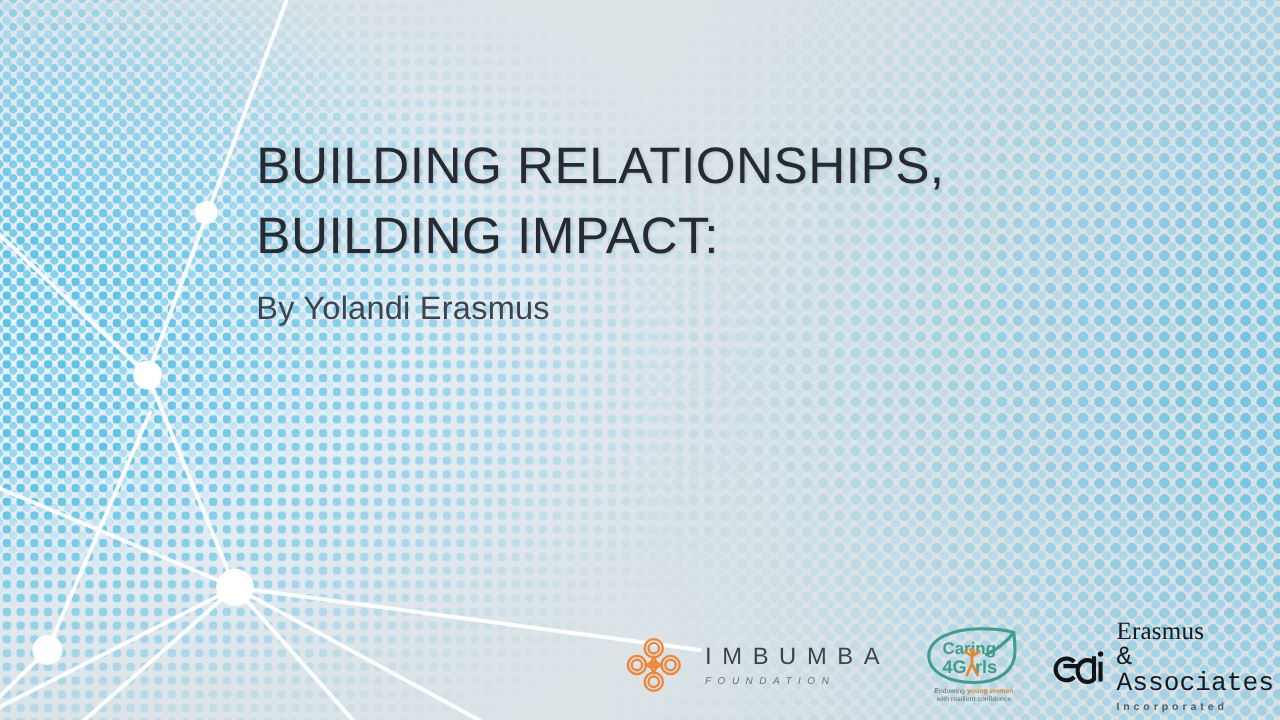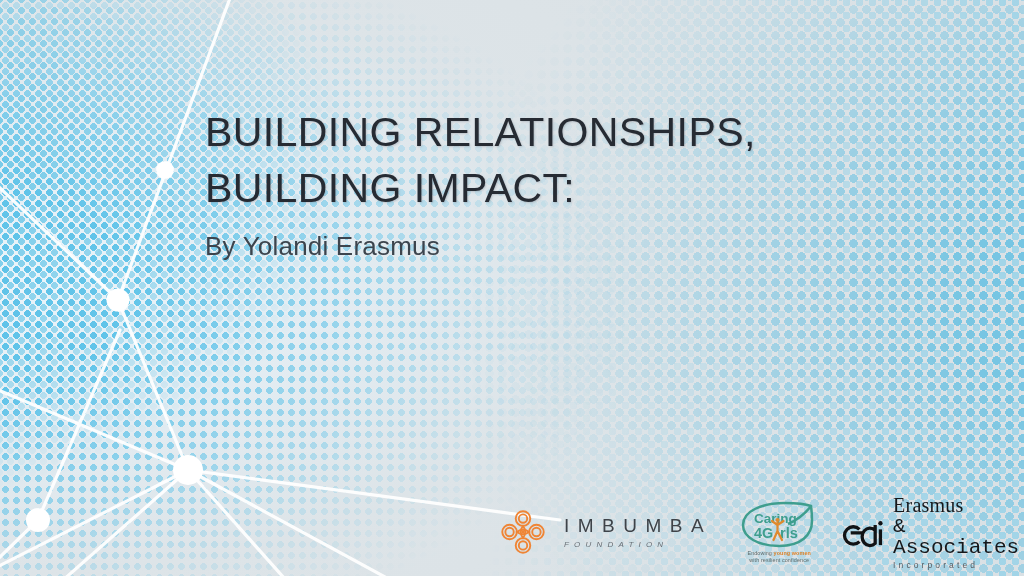--- a/index.html
+++ b/index.html
@@ -134,21 +134,21 @@
   }
   .er-2 {
     font-family:Liberation Mono, monospace;
     font-size:21px;
     font-weight:400;
     color:#16181b;
     margin-top:1px;
   }
   .er-3 {
     font-size:8.5px;
-    font-weight:400;
+    font-weight:700;
     color:#575d63;
     letter-spacing:3.1px;
     margin-top:3px;
   }
 </style>
 </head>
 <body>
 
 <div class="slide">
 

